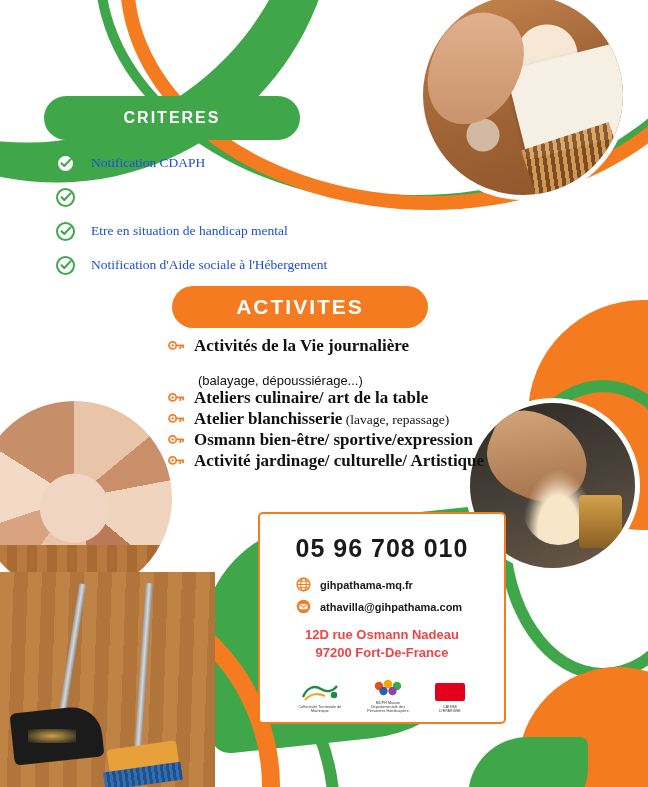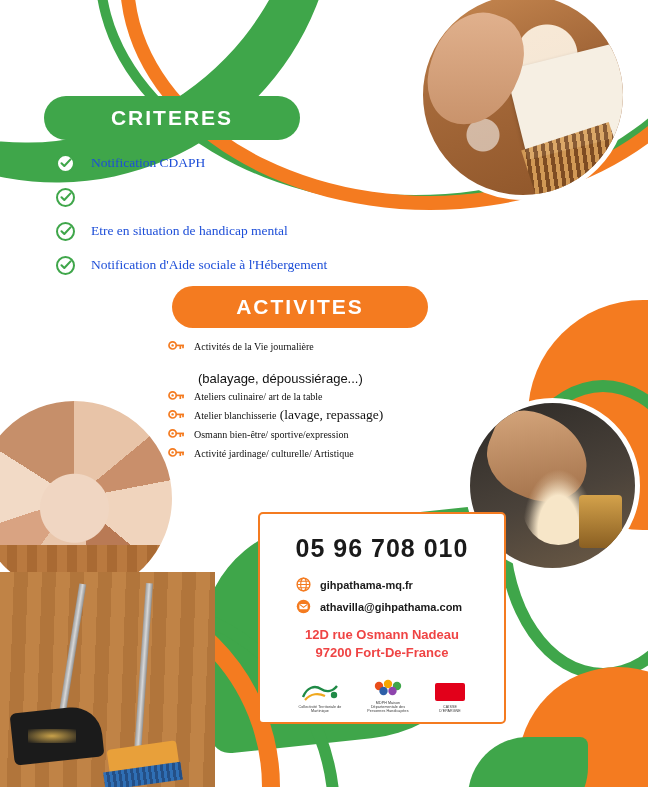--- a/index.html
+++ b/index.html
@@ -217,21 +217,21 @@
     display: flex; align-items: center; justify-content: center;
     color: #ffffff;
     font-weight: bold;
     letter-spacing: 2px;
     border-radius: 26px;
   }
   .pill-criteres {
     top: 96px; left: 44px;
     width: 256px; height: 44px;
     background: #3fa64a;
-    font-size: 21px;
+    font-size: 16px;
   }
   .pill-activites {
     top: 286px; left: 172px;
     width: 256px; height: 42px;
     background: #f47b20;
     font-size: 21px;
   }
 
   
   .criteria {
@@ -259,21 +259,21 @@
   
   .activities {
     position: absolute;
     top: 336px; left: 168px;
     width: 380px;
   }
   .act-row { display: flex; align-items: flex-start; margin-bottom: 1px; }
   .act-icon { width: 26px; flex: none; padding-top: 2px; }
   .act-icon svg { display: block; }
   .act-body { font-family: "Liberation Serif", serif; color: #111; }
-  .act-strong { font-weight: normal; font-size: 10px; text-align: center; }
+  .act-strong { font-weight: bold; font-size: 17px; text-align: center; }
   .act-normal { font-weight: normal; font-size: 13.5px; }
   .act-sub {
     font-family: Liberation Sans, sans-serif;
     font-size: 13px; color: #111;
     margin-left: 30px; margin-top: 17px;
   }
 
   
   .card {
     position: absolute;

